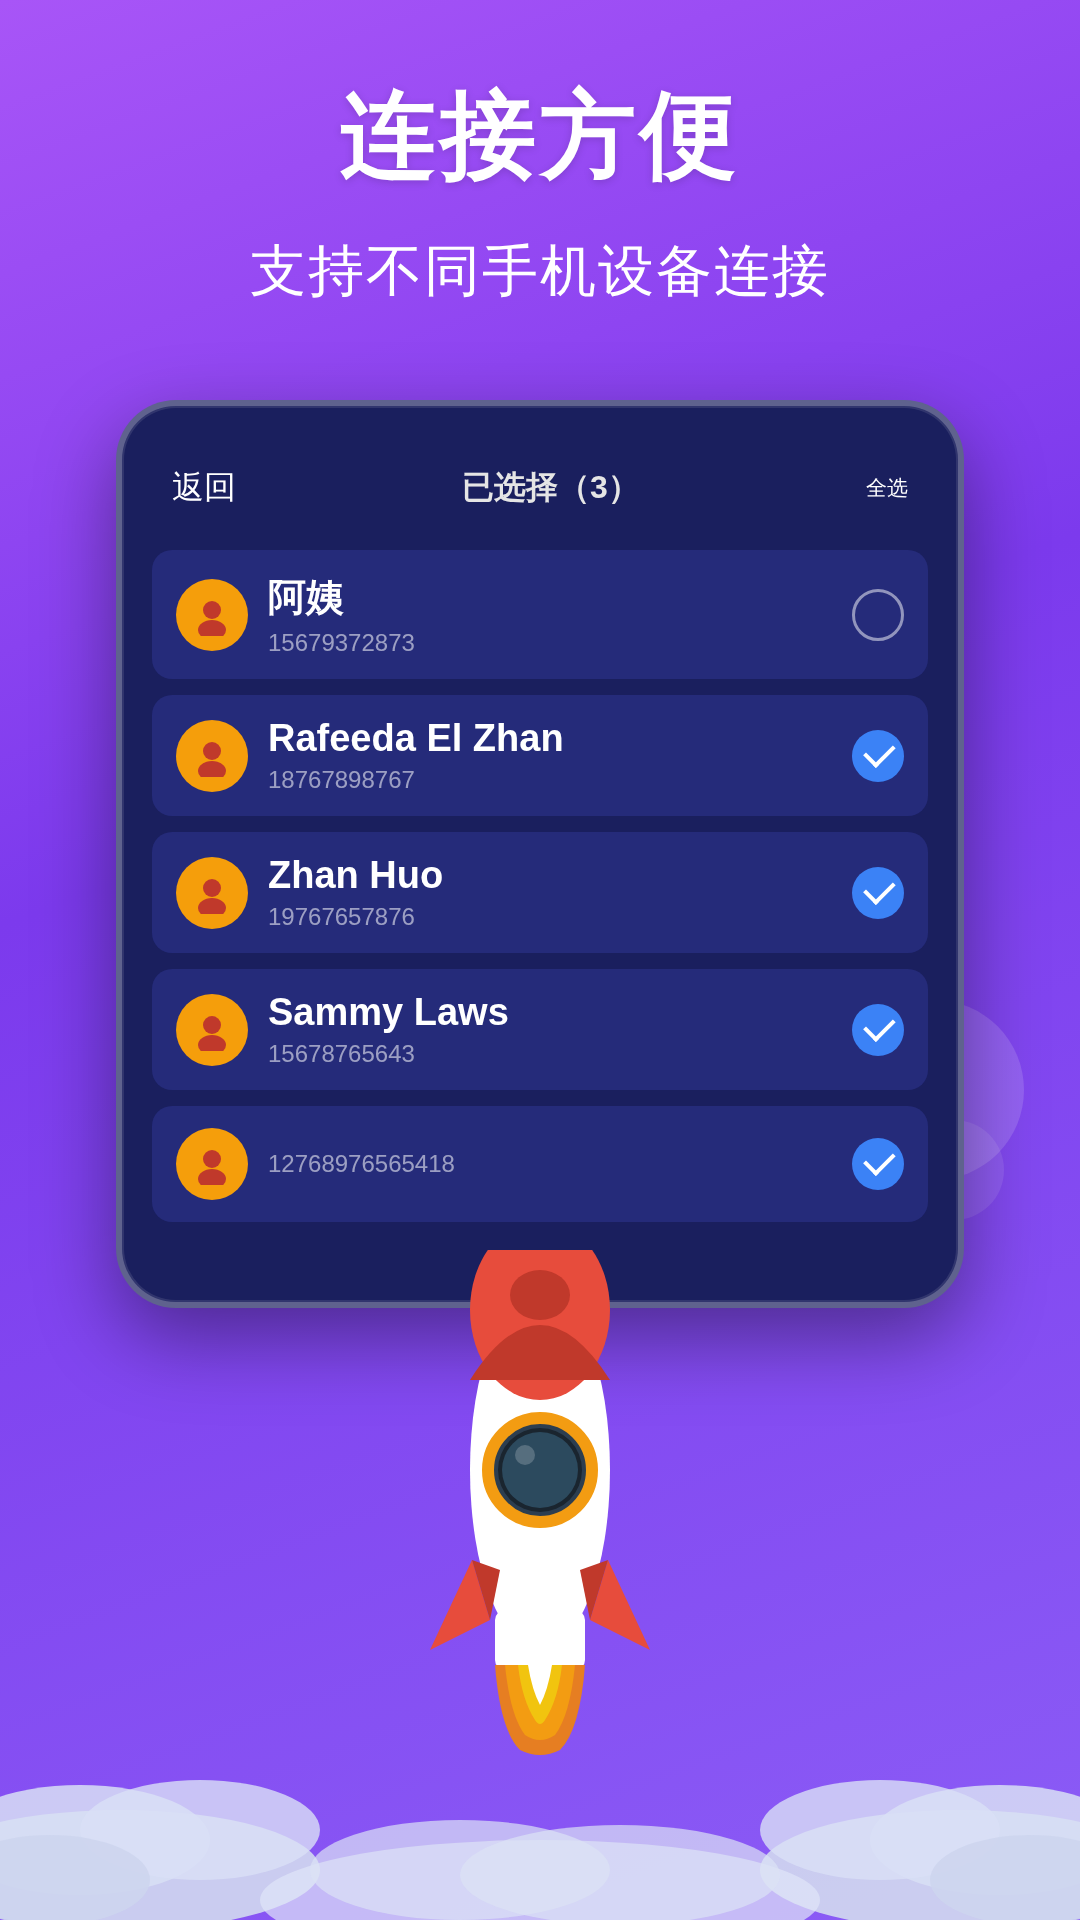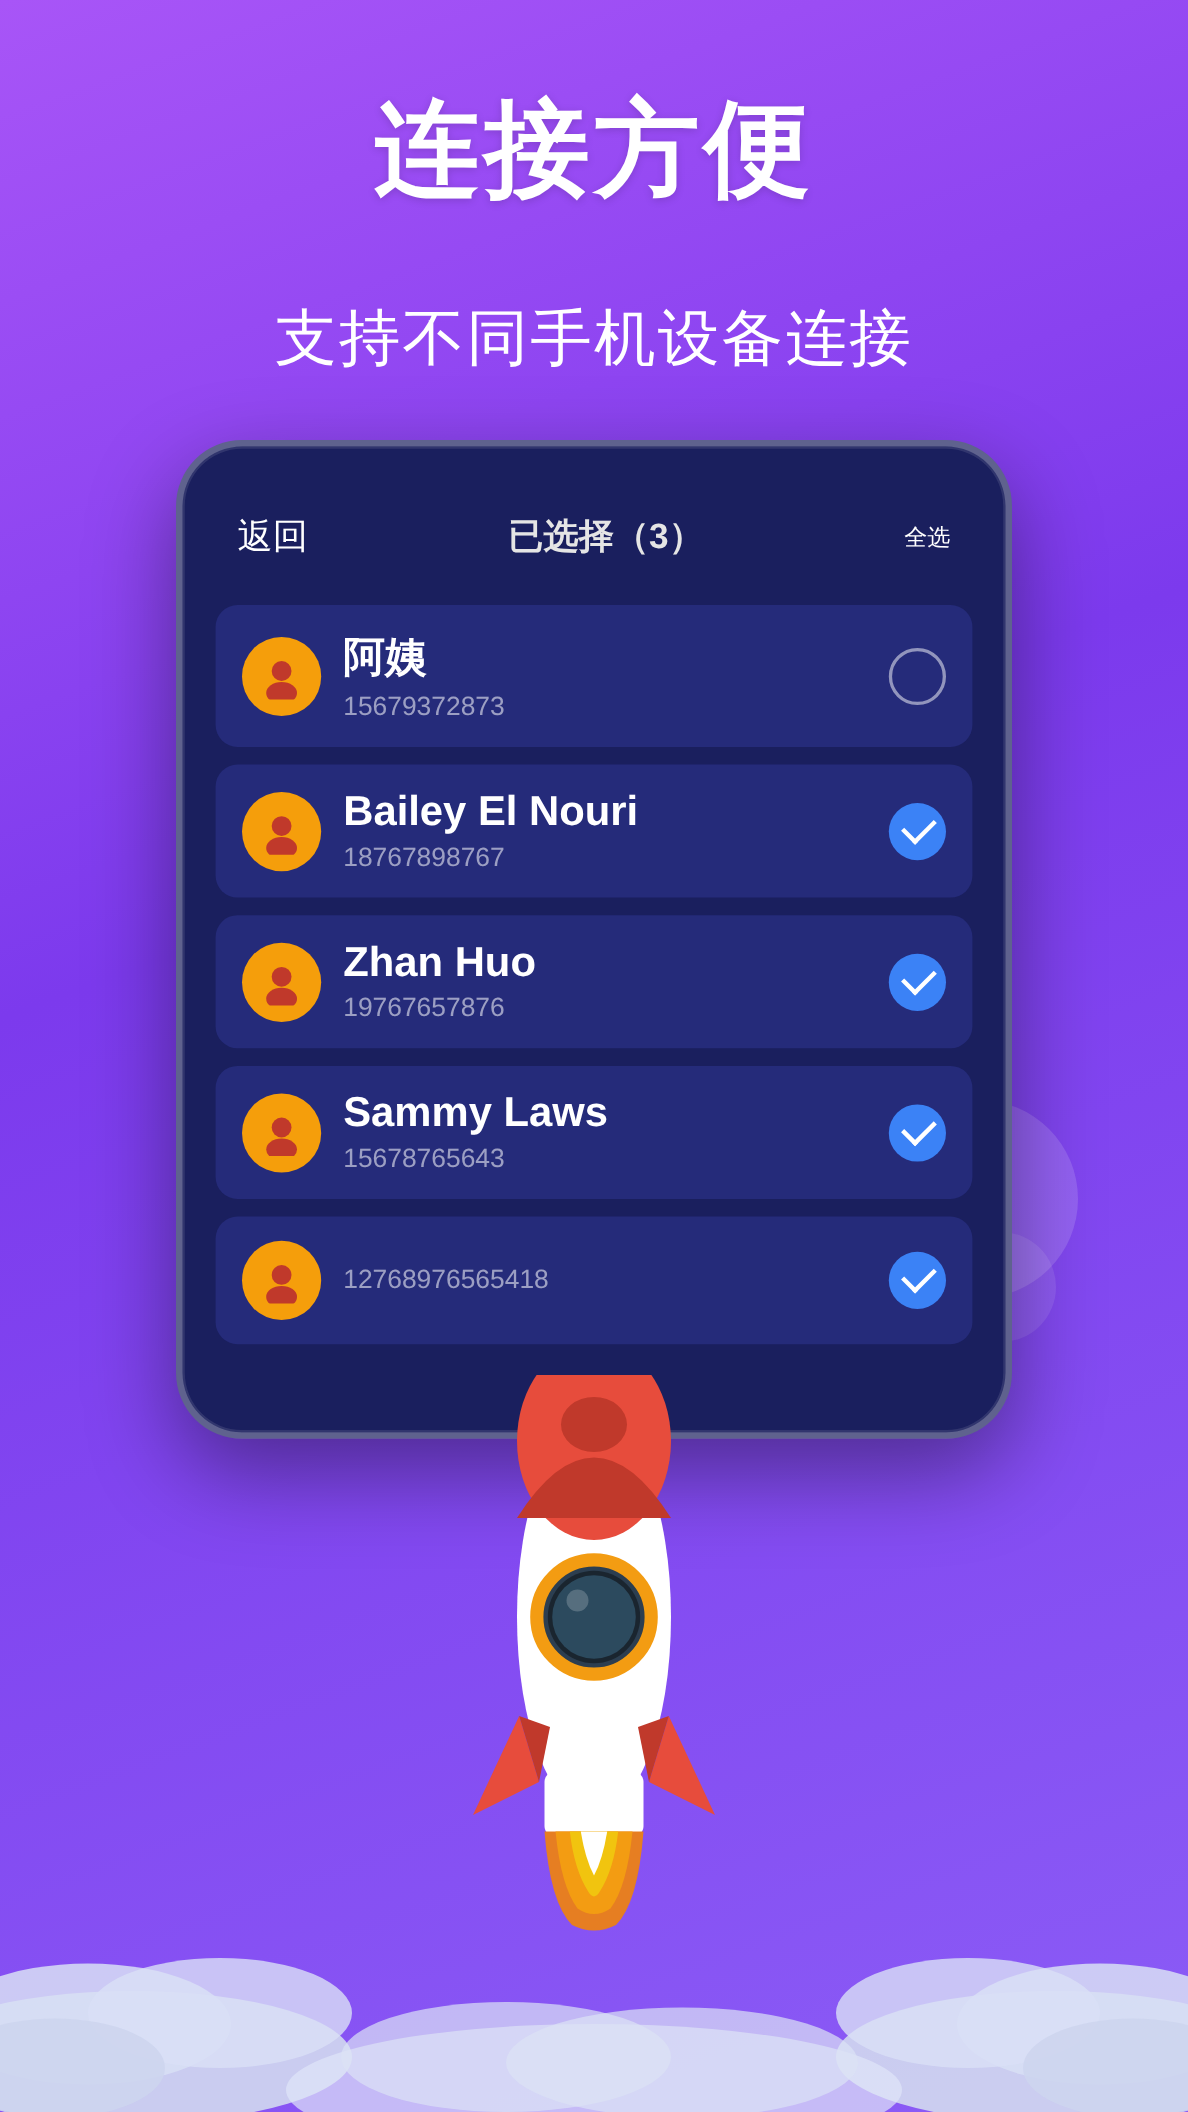--- a/index.html
+++ b/index.html
@@ -22,30 +22,30 @@
       padding-top: 72px;
       text-shadow: 0 2px 8px rgba(0,0,0,0.15);
       letter-spacing: 4px;
     }
 
     .hero-subtitle {
       text-align: center;
       color: white;
       font-size: 56px;
       font-weight: 500;
-      margin-top: 68px;
+      margin-top: 32px;
       letter-spacing: 2px;
     }
 
     .phone-wrapper {
       position: absolute;
       top: 400px;
       left: 50%;
       transform: translateX(-50%);
-      width: 760px;
+      width: 848px;
     }
 
     .phone-frame {
       background: #1a1f5e;
       border-radius: 60px;
       border: 6px solid rgba(255,255,255,0.3);
       padding: 60px 30px 80px;
       box-shadow: 0 30px 80px rgba(0,0,0,0.4), inset 0 0 0 2px rgba(255,255,255,0.1);
       position: relative;
       overflow: hidden;
@@ -228,21 +228,21 @@
           <div class="check-circle unchecked"></div>
         </div>
         <div class="contact-item">
           <div class="avatar">
             <svg viewBox="0 0 42 42" xmlns="http://www.w3.org/2000/svg">
       <circle cx="21" cy="16" r="9" fill="#c0392b"></circle>
       <ellipse cx="21" cy="36" rx="14" ry="10" fill="#c0392b"></ellipse>
     </svg>
           </div>
           <div class="contact-info">
-            <div class="contact-name">Bailey El Nouri</div>
+            <div class="contact-name">Rafeeda El Zhan</div>
             <div class="contact-phone">18767898767</div>
           </div>
           <div class="check-circle checked"></div>
         </div>
         <div class="contact-item">
           <div class="avatar">
             <svg viewBox="0 0 42 42" xmlns="http://www.w3.org/2000/svg">
       <circle cx="21" cy="16" r="9" fill="#c0392b"></circle>
       <ellipse cx="21" cy="36" rx="14" ry="10" fill="#c0392b"></ellipse>
     </svg>

